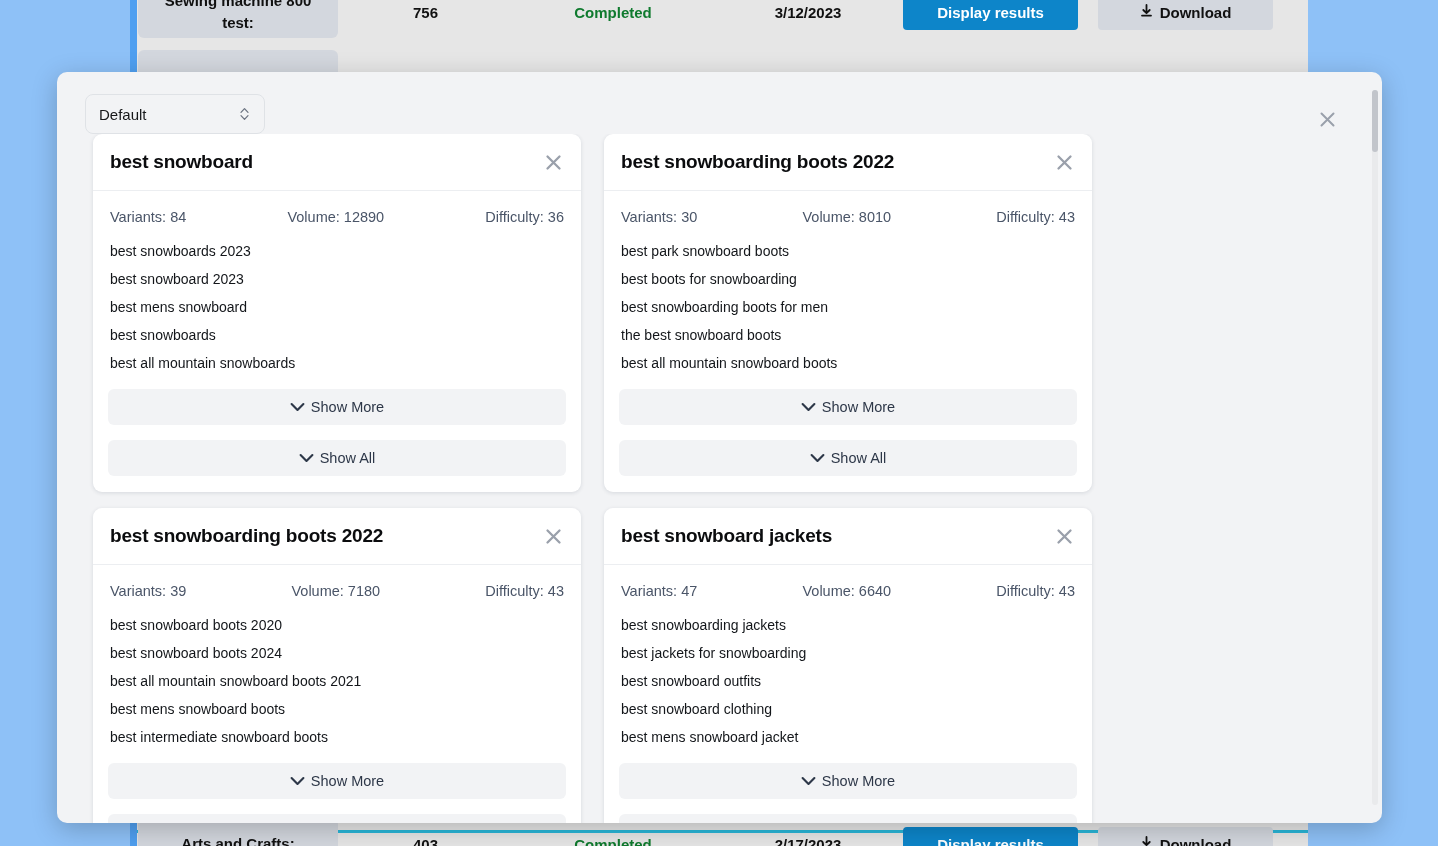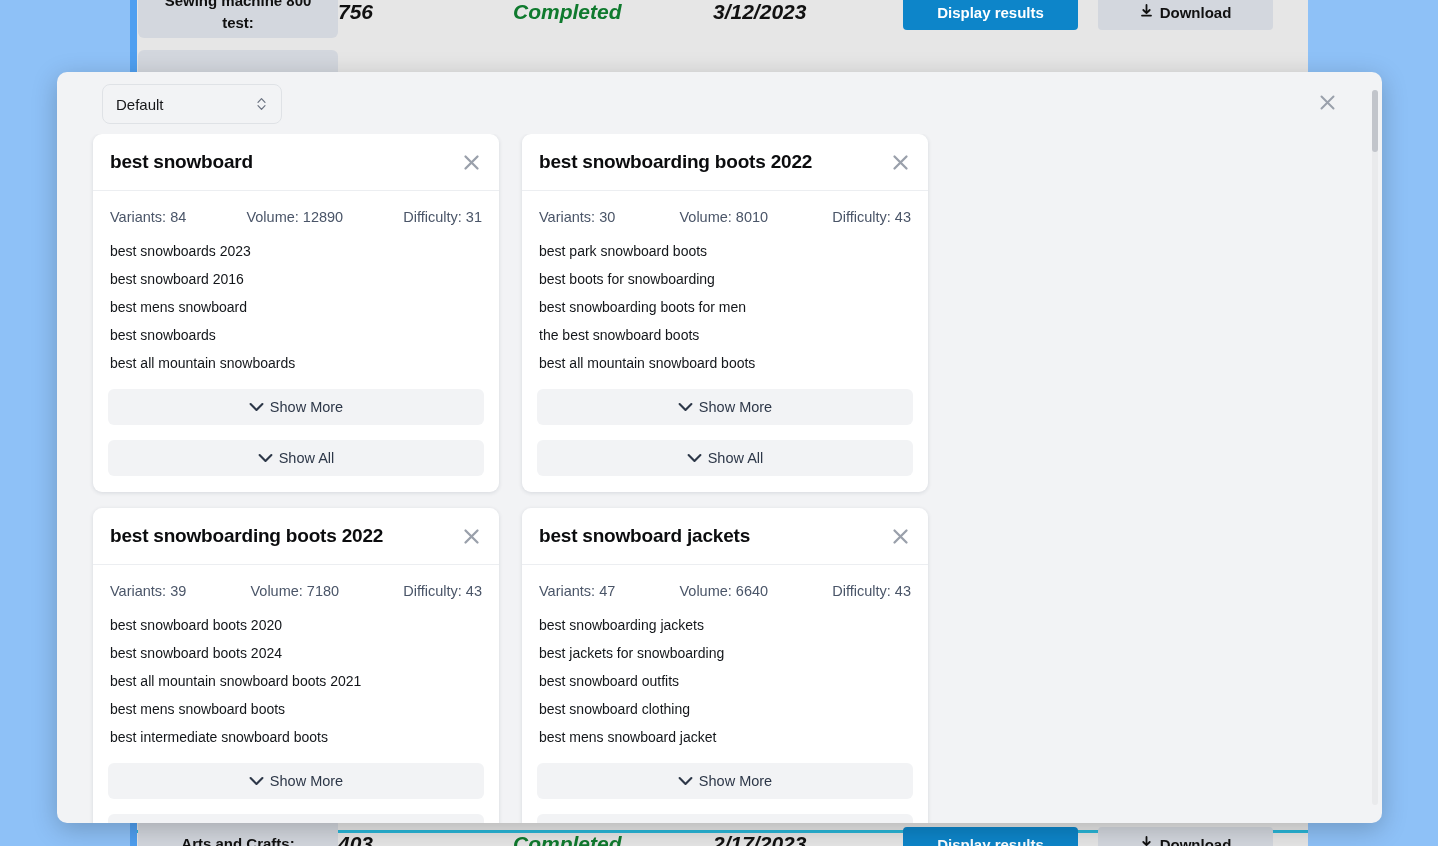--- a/index.html
+++ b/index.html
@@ -51,23 +51,23 @@
     align-items: center;
     justify-content: center;
     font-weight: bold;
     font-size: 15px;
     color: #111;
     line-height: 1.5;
   }
 
   .bg-cell {
     flex: 1;
-    font-size: 21px;
+    text-align: center;
+    font-size: 15px;
     color: #111;
-    font-style: italic;
   }
   .bg-cell.num { font-weight: bold; flex: 0 0 175px; }
   .bg-cell.status { color: #0f7a2e; font-weight: bold; flex: 0 0 200px; }
   .bg-cell.date { font-weight: bold; flex: 0 0 190px; }
 
   .bg-btn-primary {
     flex: 0 0 175px;
     background: #0d85c9;
     color: #fff;
     font-weight: bold;
@@ -138,23 +138,23 @@
 
   .modal-inner {
     position: absolute;
     inset: 0;
     overflow: hidden;
   }
 
   .modal-toolbar {
     position: relative;
     height: 62px;
-    padding: 12px 24px 0 45px;
-    display: flex;
-    align-items: flex-start;
+    padding: 12px 24px 0 28px;
+    display: flex;
+    align-items: flex-end;
     justify-content: space-between;
   }
 
   .select-wrap {
     position: relative;
     width: 180px;
     height: 40px;
     background: #f2f3f5;
     border: 1px solid #dfe2e6;
     border-radius: 8px;
@@ -196,21 +196,21 @@
     bottom: 0;
     padding: 0 38px 0 36px;
     display: flex;
     flex-wrap: wrap;
     gap: 16px 23px;
     overflow: hidden;
     align-content: flex-start;
   }
 
   .card {
-    width: 406px;
+    width: 488px;
     background: #ffffff;
     border-radius: 9px;
     box-shadow: 0 1px 4px rgba(20,30,60,0.12);
     overflow: hidden;
     flex: 0 0 auto;
   }
 
   .card-head {
     height: 57px;
     display: flex;
@@ -380,25 +380,25 @@
             <span>
               <svg class="icon-x" width="17" height="17" viewBox="0 0 17 17" aria-hidden="true">
                 <path d="M2.5 2.5L14.5 14.5M14.5 2.5L2.5 14.5" stroke="#9aa0ab" stroke-width="2.3" stroke-linecap="round"></path>
               </svg>
             </span>
           </button>
         </div>
         <div class="card-stats">
           <span>Variants: 84</span>
           <span>Volume: 12890</span>
-          <span>Difficulty: 31</span>
+          <span>Difficulty: 36</span>
         </div>
         <div class="card-terms">
           <div class="term">best snowboards 2023</div>
-          <div class="term">best snowboard 2016</div>
+          <div class="term">best snowboard 2023</div>
           <div class="term">best mens snowboard</div>
           <div class="term">best snowboards</div>
           <div class="term">best all mountain snowboards</div>
         </div>
         <div class="card-actions">
           <button class="show-btn">
             <span>
               <svg width="15" height="10" viewBox="0 0 15 10" aria-hidden="true">
                 <path d="M1.6 2L7.5 8L13.4 2" stroke="#2d3748" stroke-width="2.1" fill="none" stroke-linecap="round" stroke-linejoin="round"></path>
               </svg>

